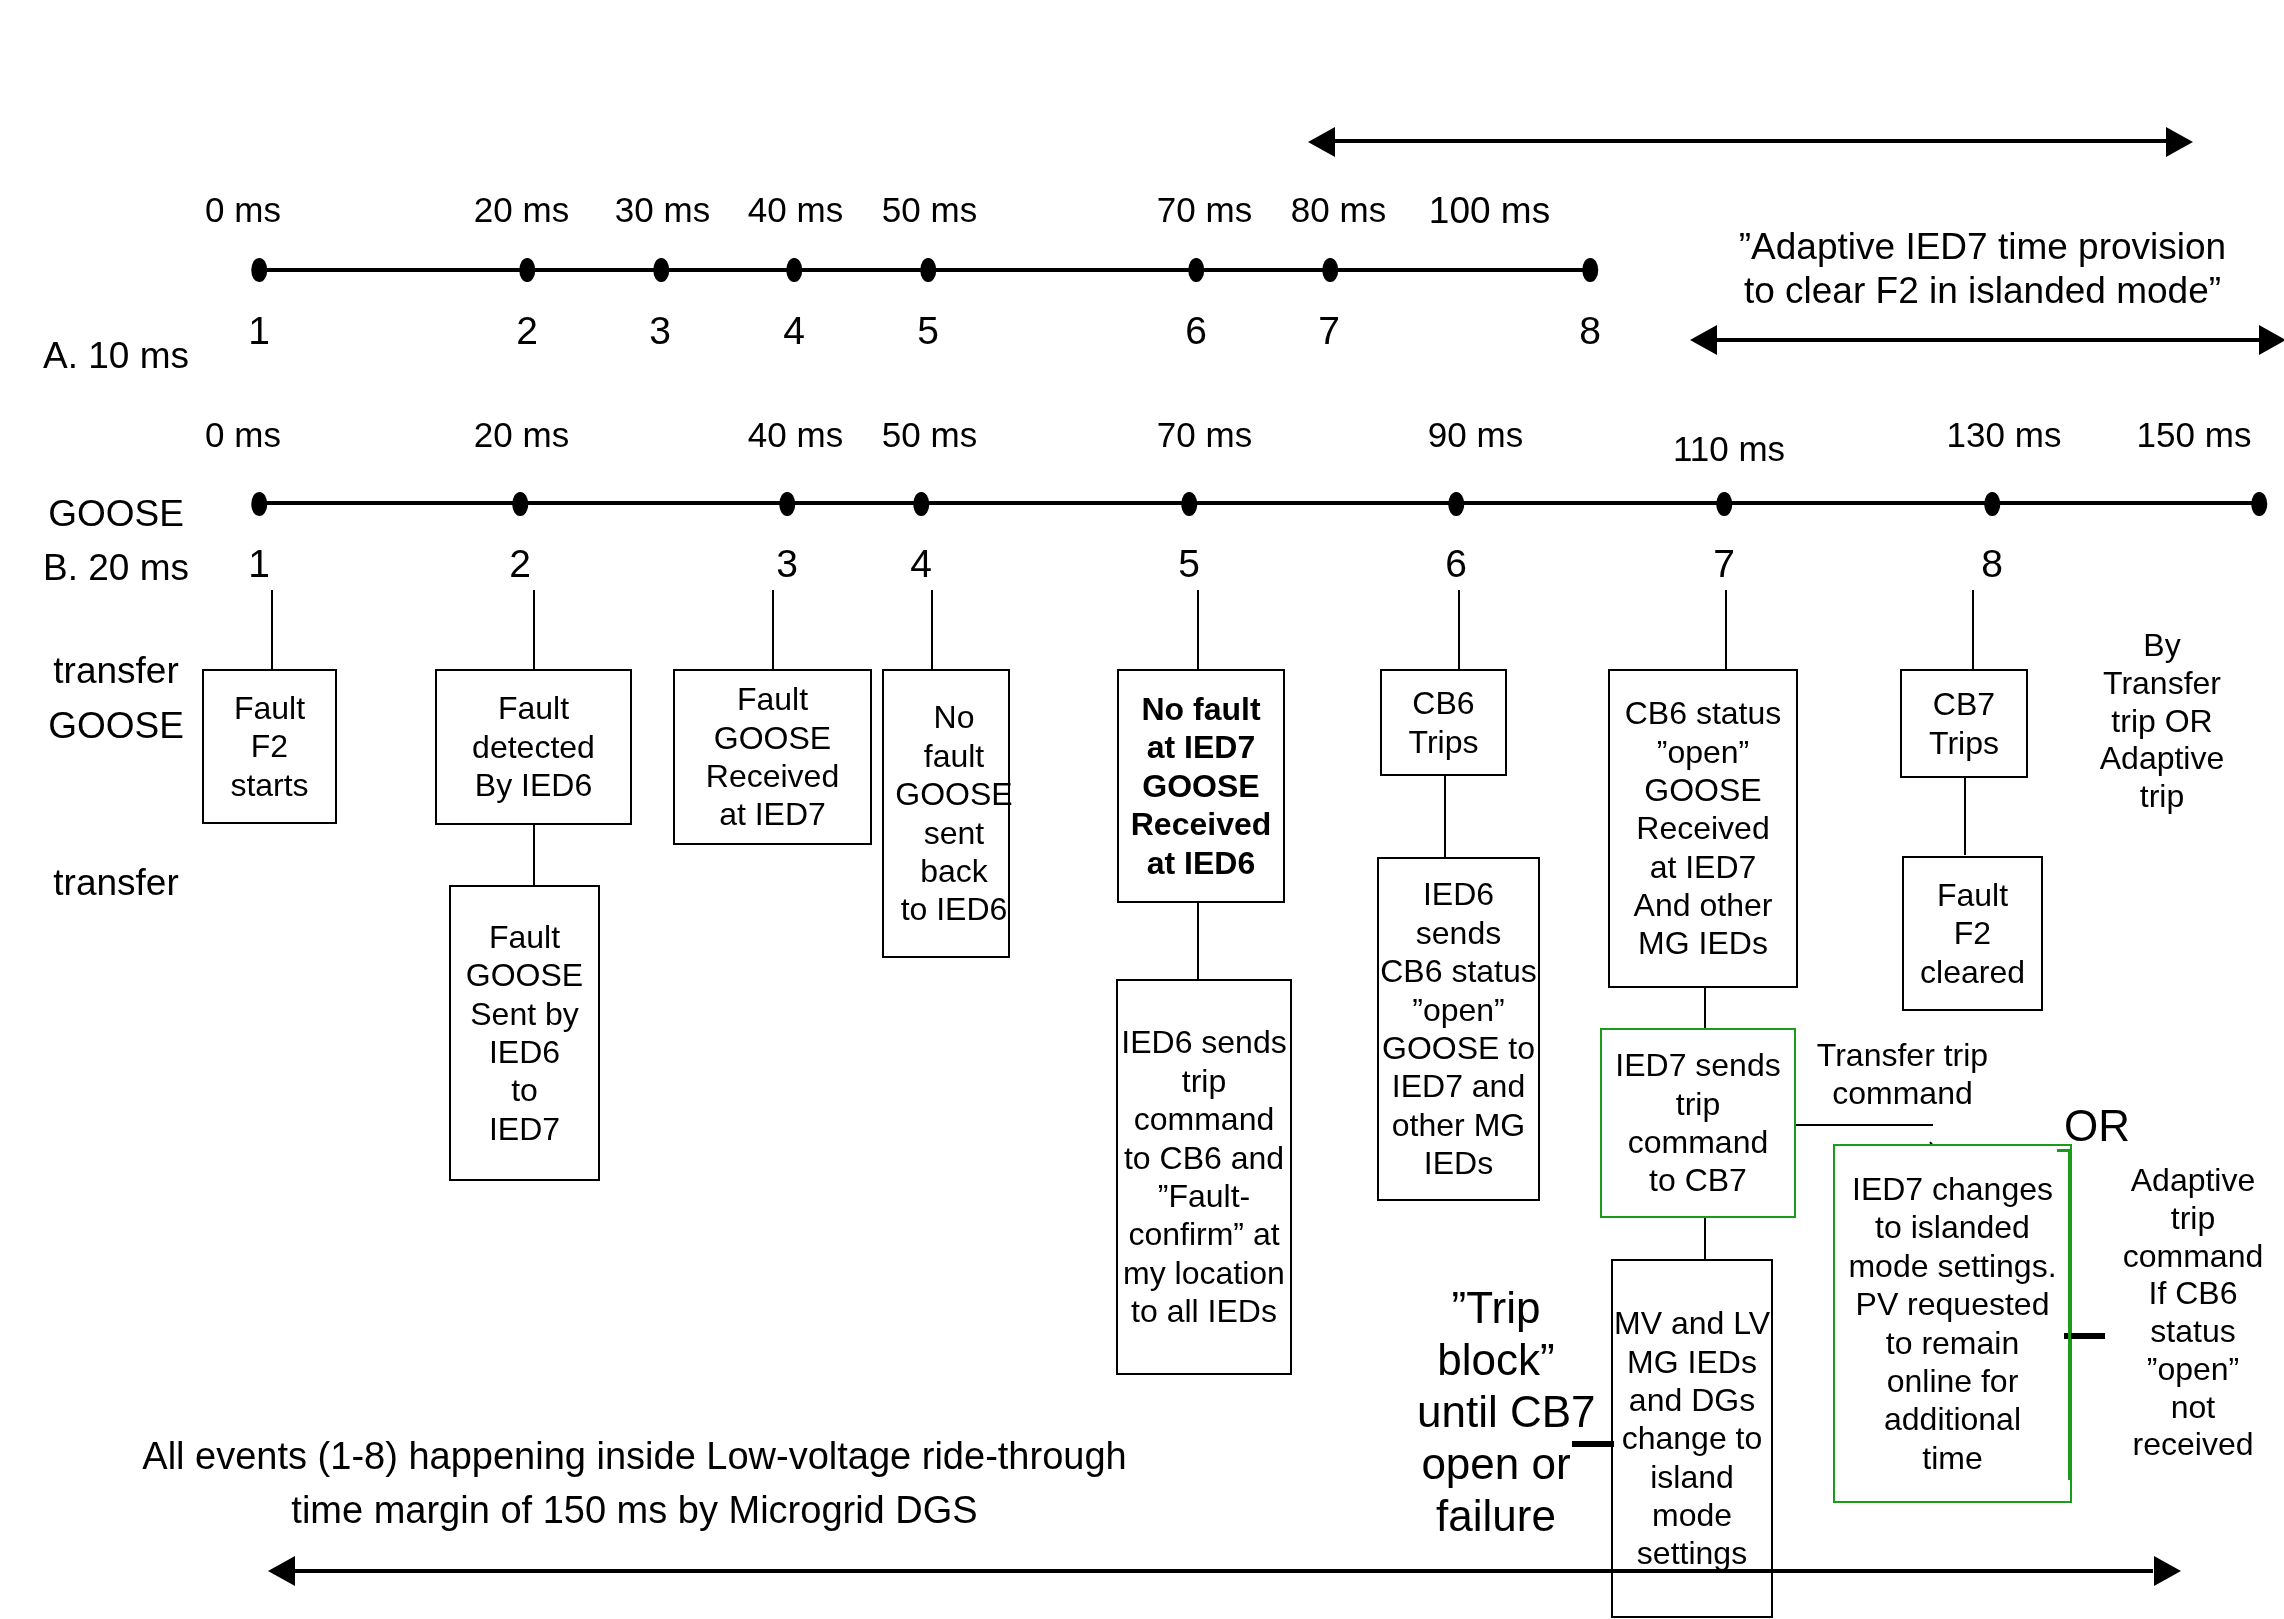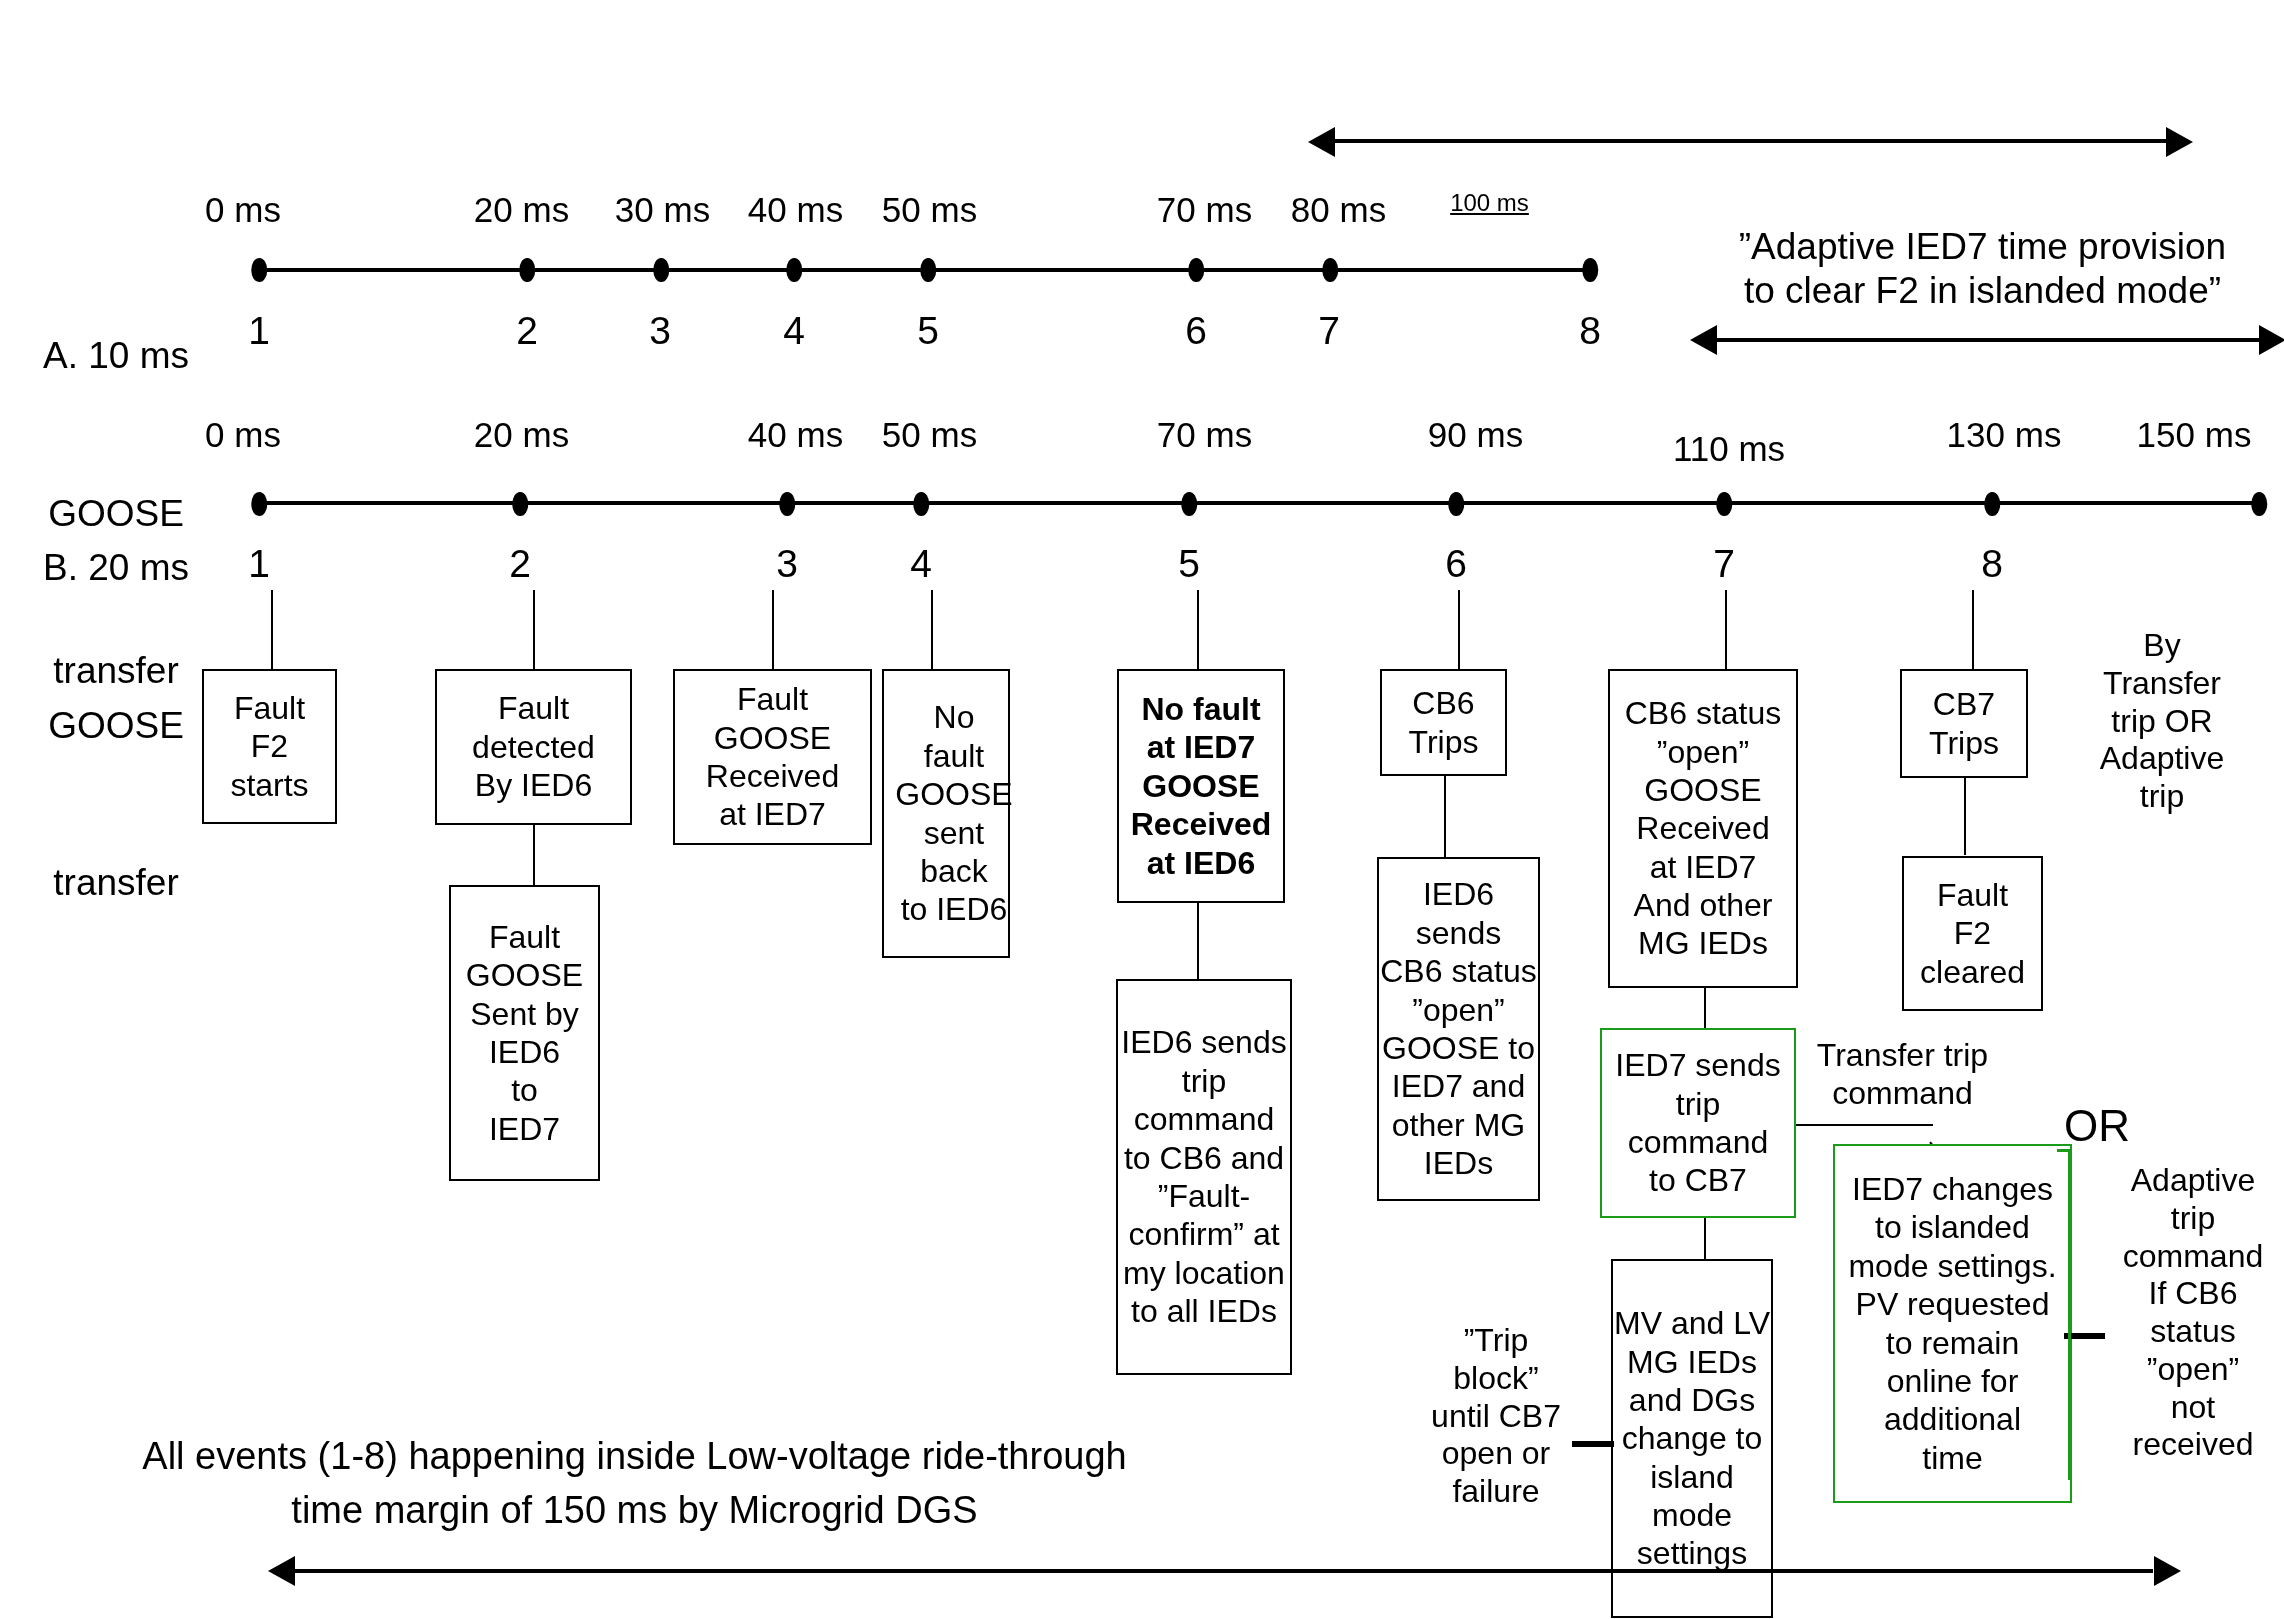--- a/index.html
+++ b/index.html
@@ -89,21 +89,21 @@
     <div>transfer</div>
   </div>
 
   <div class="txt ctr" style="left:176px;top:189px;width:134px;font-size:35px;">0 ms</div>
   <div class="txt ctr" style="left:451px;top:189px;width:141px;font-size:35px;">20 ms</div>
   <div class="txt ctr" style="left:592px;top:189px;width:141px;font-size:35px;">30 ms</div>
   <div class="txt ctr" style="left:725px;top:189px;width:141px;font-size:35px;">40 ms</div>
   <div class="txt ctr" style="left:859px;top:189px;width:141px;font-size:35px;">50 ms</div>
   <div class="txt ctr" style="left:1134px;top:189px;width:141px;font-size:35px;">70 ms</div>
   <div class="txt ctr" style="left:1268px;top:189px;width:141px;font-size:35px;">80 ms</div>
-  <div class="txt ctr" style="left:1412px;top:189px;width:155px;font-size:24px;text-decoration:underline;">100 ms</div>
+  <div class="txt ctr" style="left:1412px;top:189px;width:155px;font-size:37px;">100 ms</div>
 
   <div class="axis" style="left:259px;top:268px;width:1331px;"></div>
   <div class="tick" style="left:259px;top:270px;"></div>
   <div class="tick" style="left:527px;top:270px;"></div>
   <div class="tick" style="left:661px;top:270px;"></div>
   <div class="tick" style="left:794px;top:270px;"></div>
   <div class="tick" style="left:928px;top:270px;"></div>
   <div class="tick" style="left:1196px;top:270px;"></div>
   <div class="tick" style="left:1330px;top:270px;"></div>
   <div class="tick" style="left:1590px;top:270px;"></div>
@@ -259,21 +259,21 @@
 
   <div class="box greenborder" style="left:1833px;top:1144px;width:239px;height:359px;font-size:32px;">IED7 changes
 to islanded
 mode settings.
 PV requested
 to remain
 online for
 additional
 time</div>
 
-  <div class="txt ctr green" style="left:1417px;top:1282px;width:158px;font-size:32px;margin-top:40px;">”Trip
+  <div class="txt ctr green" style="left:1417px;top:1282px;width:158px;font-size:44px;">”Trip
 block”
 until CB7
 open or
 failure</div>
   <div class="thickdash" style="left:1572px;top:1441px;width:42px;"></div>
 
   <div class="txt ctr green" style="left:2102px;top:1162px;width:182px;font-size:32px;">Adaptive
 trip
 command
 If CB6

